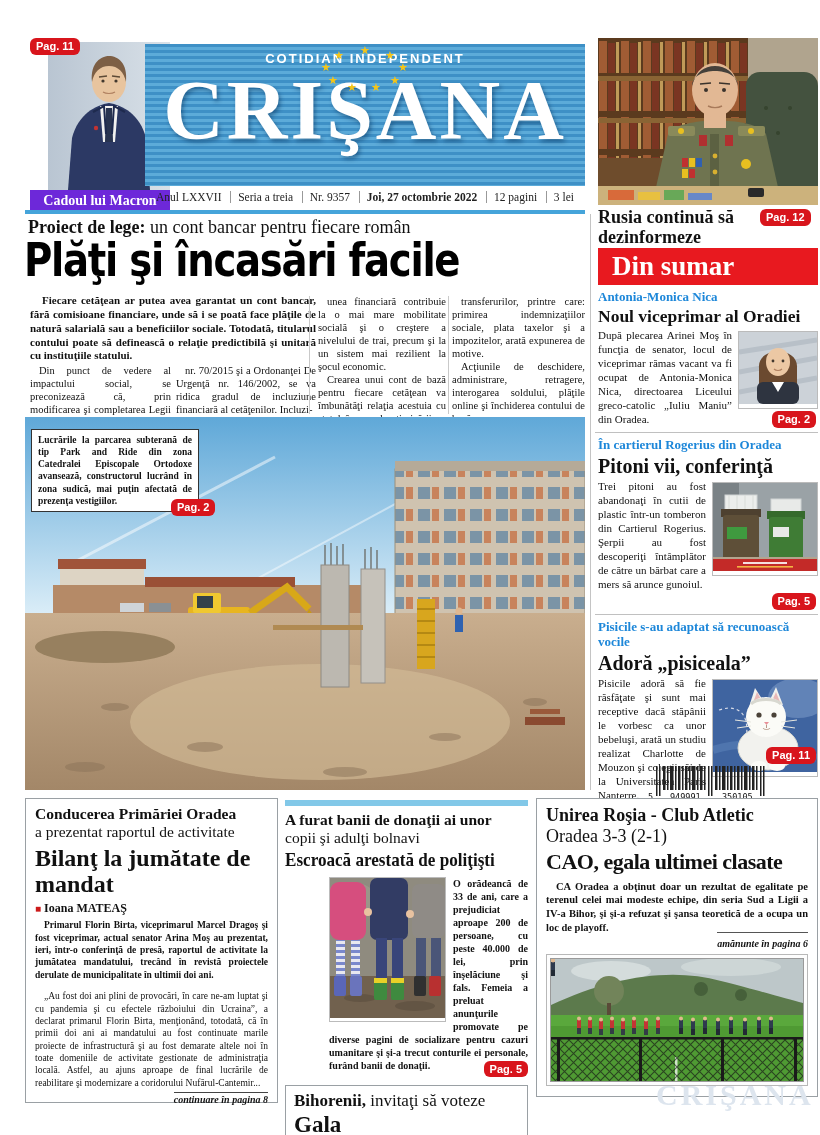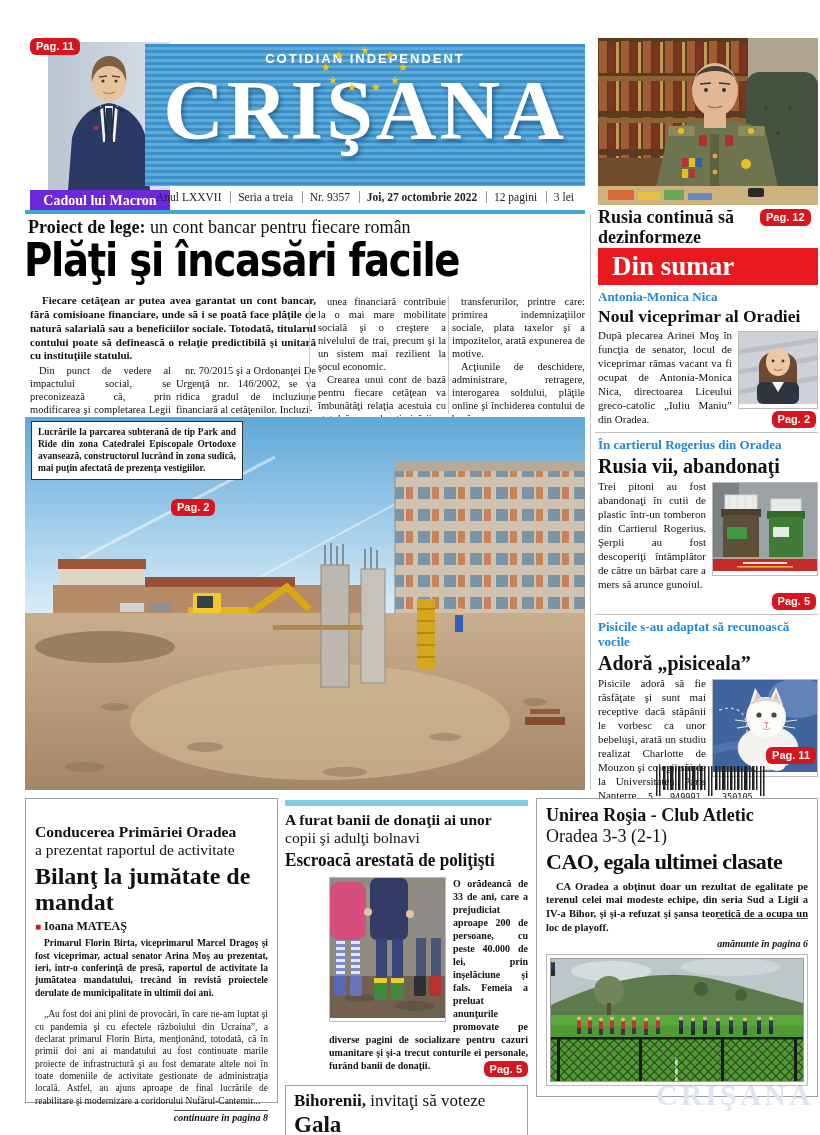--- a/index.html
+++ b/index.html
@@ -73,21 +73,21 @@
   .vr2 { left:448px; top:296px; height:118px; }
   .continuation {
     float:right; margin-top:3px; border-top:1px solid #444; padding-top:1px;
     font:bold italic 10px "Liberation Serif", serif; text-indent:0;
   }
 
   
   .main-photo { left:25px; top:417px; width:560px; height:373px; }
   .main-photo svg { display:block; }
   .photo-caption {
-    position:absolute; left:6px; top:4px; width:212px; background:#fff;
+    position:absolute; left:6px; top:12px; width:168px; background:#fff;
     border:1px solid #333; padding:4px 6px;
     font:bold 9.5px/1.28 "Liberation Serif", serif; text-align:justify;
   }
   .cap-badge { position:absolute; left:146px; top:82px; }
 
   
   .sb-vrule { left:590px; top:214px; width:1px; height:576px; background:#c4c4c4; }
   .shoigu { left:598px; top:38px; width:220px; height:167px; overflow:hidden; }
   .russia-head { left:598px; top:207px; width:158px; font:bold 18px/1.12 "Liberation Serif", serif; }
   .p12 { left:760px; top:209px; }
@@ -106,21 +106,21 @@
   .sb-photo { float:right; margin:2px 0 2px 6px; border:1px solid #bbb; }
   .sb-badge { position:absolute; right:2px; bottom:0; }
   .sb-div { left:595px; width:223px; height:1px; background:#c0c0c0; }
   .d1 { top:432px; } .d2 { top:614px; }
 
   .barcode { left:642px; top:764px; width:136px; height:38px; }
   .barcode text { font:8.5px "DejaVu Sans Mono", monospace; fill:#111; }
 
   
   .box { border:1px solid #9aa0a4; background:#fff; }
-  .bl { left:25px; top:798px; width:253px; height:305px; padding:24px 9px; }
+  .bl { left:25px; top:798px; width:253px; height:305px; padding:6px 9px; }
   .bm { left:285px; top:800px; width:243px; height:305px; }
   .br { left:536px; top:798px; width:282px; height:299px; padding:6px 9px; }
 
   .bk1 { font:bold 15.5px/1.15 "Liberation Serif", serif; }
   .bk2 { font:15.5px/1.15 "Liberation Serif", serif; }
   .bl-head { font:bold 24px/1.08 "Liberation Serif", serif; margin:5px 0 4px; }
   .byline { font:bold 12px "Liberation Serif", serif; margin:2px 0 3px; }
   .byline .sq { color:#cc1a1a; font-size:10px; }
   .bl-intro { font:bold 9.5px/1.3 "Liberation Serif", serif; text-align:justify; text-indent:9px; }
   .bl-body { font:9.5px/1.3 "Liberation Serif", serif; text-align:justify; text-indent:9px; margin-top:9px; }
@@ -134,21 +134,21 @@
   .bm-photo { float:left; margin:0 7px 2px 0; border:1px solid #bbb; }
   .bm-badge { float:right; margin-top:2px; }
   .bm-box { position:relative; border:1px solid #9aa0a4; margin-top:8px; padding:5px 8px 7px; clear:none; }
   .bm-box-k { font:17px/1.2 "Liberation Serif", serif; }
   .bm-box-h { font:bold 23px/1.05 "Liberation Serif", serif; margin-top:1px; width:170px; }
   .bm-box .badge { position:absolute; right:8px; bottom:8px; }
 
   .br-head { font:bold 22px/1.1 "Liberation Serif", serif; letter-spacing:-0.5px; margin:4px 0 5px; white-space:nowrap; }
   .br-intro { font:bold 10.5px/1.32 "Liberation Serif", serif; text-align:justify; text-indent:10px; }
   .br-cont { display:block; text-align:right; font:bold italic 10px "Liberation Serif", serif; margin-top:3px; }
-  .br-cont i { border-top:1px solid #555; padding-top:19px; }
+  .br-cont i { border-top:1px solid #555; padding-top:5px; }
   .br-photoframe { margin-top:5px; border:1px solid #b8b8b8; padding:4px; background:#fdfdfd; }
   .br-photoframe svg { display:block; outline:1px solid #9a9a9a; }
 
   .watermark {
     left:656px; top:1078px; z-index:10; color:#dde5ee;
     font:bold 30px "Liberation Serif", serif; letter-spacing:3px;
   }
   .clear { clear:both; }
 </style>
 </head>
@@ -381,21 +381,21 @@
         </svg>
       </span>
       <span>După plecarea Arinei Moş în funcţia de senator, locul de viceprimar rămas vacant va fi ocupat de Antonia-Monica Nica, directoarea Liceului greco-catolic „Iuliu Maniu” din Oradea.</span>
     </div>
     <span class="badge sb-badge">Pag. 2</span>
   </div>
   <div class="abs sb-div d1"></div>
 
   <div class="sb-item si2">
     <div class="sb-kicker">În cartierul Rogerius din Oradea</div>
-    <div class="sb-head">Rusia vii, abandonaţi</div>
+    <div class="sb-head">Pitoni vii, conferinţă</div>
     <div class="sb-body">
       <span class="sb-photo">
         <svg width="104" height="88" viewBox="0 0 104 88">
           <rect width="104" height="88" fill="#9aa2a6"></rect>
           <rect x="0" y="0" width="26" height="88" fill="#7a8286"></rect>
           <rect x="12" y="12" width="32" height="16" fill="#eceeec" stroke="#cfd4d4"></rect>
           <path d="M16,12 V28 M24,12 V28 M32,12 V28 M40,12 V28" stroke="#d8dcd8" stroke-width="1"></path>
           <rect x="8" y="26" width="40" height="8" fill="#4e4130"></rect>
           <rect x="10" y="32" width="36" height="46" rx="3" fill="#5e4f38"></rect>
           <rect x="14" y="44" width="20" height="12" fill="#3f9a3f"></rect>

